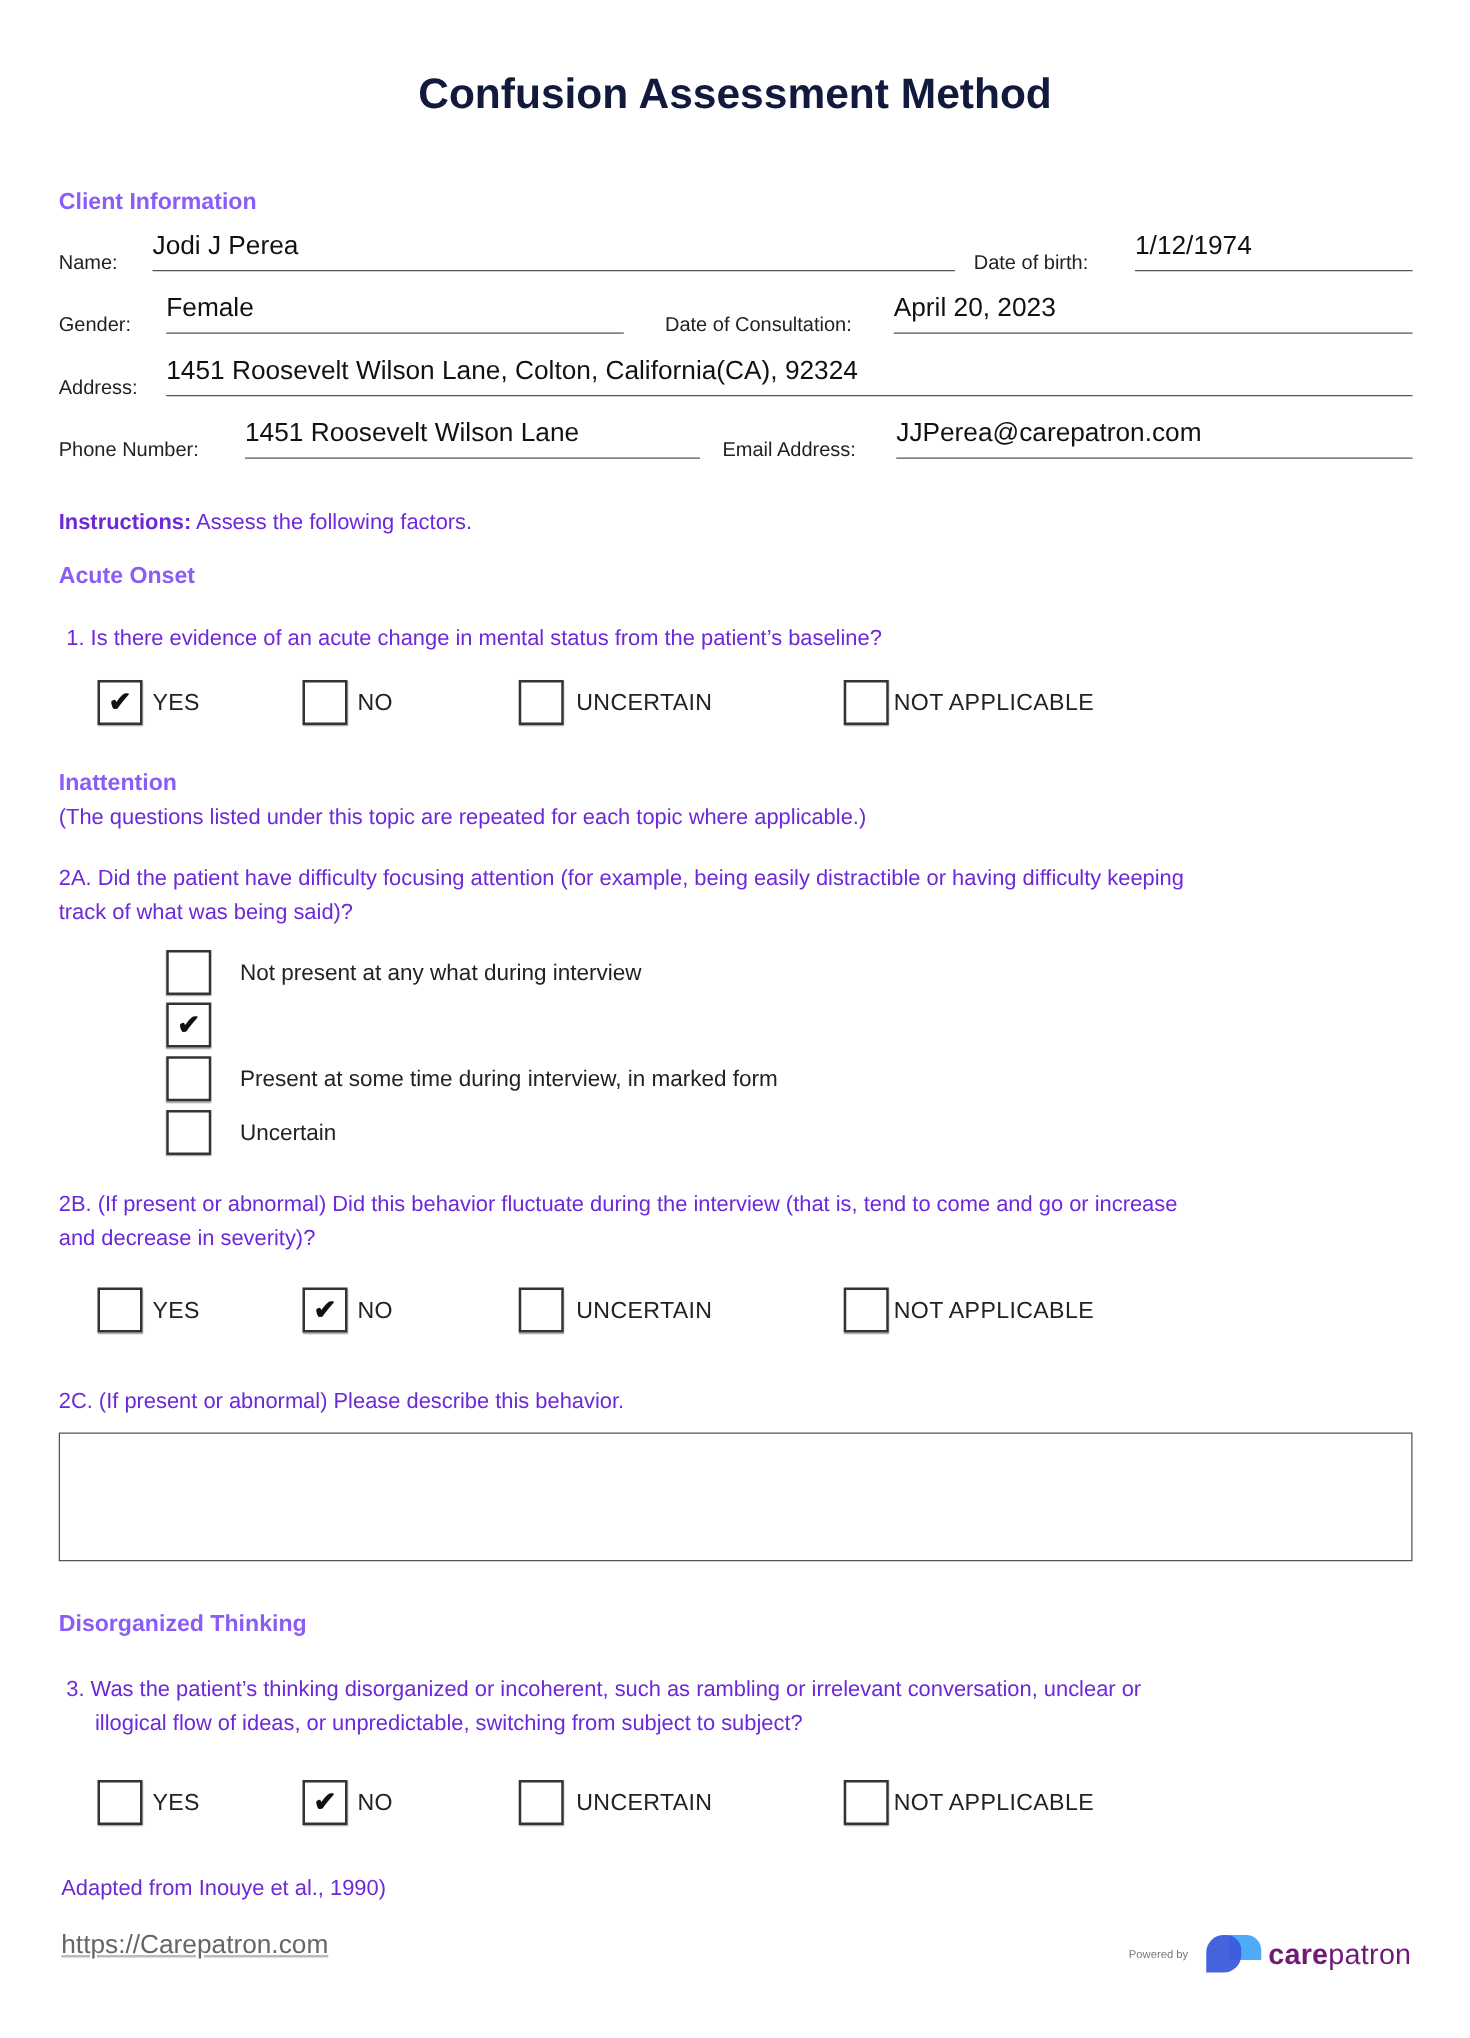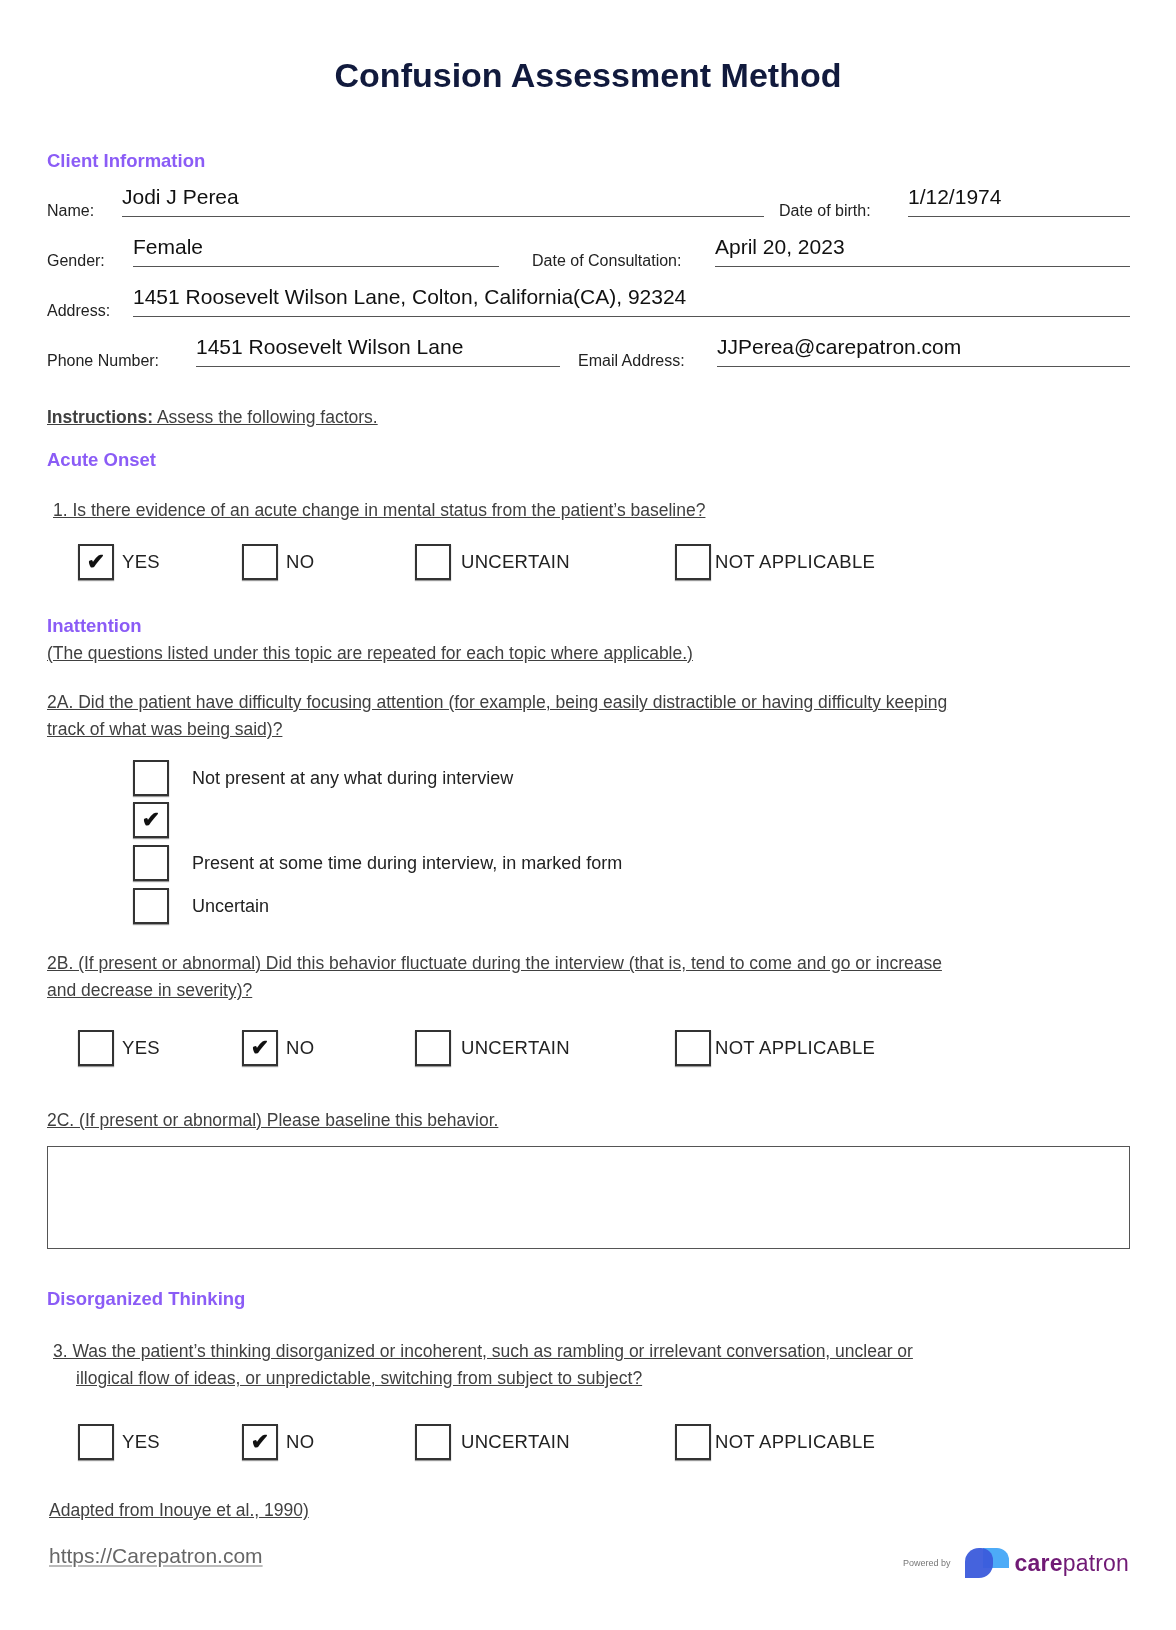--- a/index.html
+++ b/index.html
@@ -4,21 +4,21 @@
 <style>
   * { box-sizing: border-box; margin: 0; padding: 0; }
   html, body { width: 1176px; height: 1630px; background: #ffffff; }
   body { position: relative; font-family: "Liberation Sans", sans-serif; color: #1a1a1a; overflow: hidden; }
   .abs { position: absolute; }
   .title { left: 0; width: 1176px; top: 56px; text-align: center; font-size: 34px; font-weight: bold; color: #111a3d; }
   .section-head { font-size: 18.5px; font-weight: bold; color: #8b5cf6; }
   .label { font-size: 16px; color: #222; }
   .value { font-size: 21px; color: #111; }
   .uline { border-bottom: 1.6px solid #555; height: 0; }
-  .body-text { font-size: 17.5px; color: #404040; line-height: 27px; text-decoration: underline; }
+  .body-text { font-size: 17.5px; color: #6d28d9; line-height: 27px; }
   .cb { width: 36px; height: 36px; border: 2px solid #333; box-shadow: 0 1px 1px #999; display: flex; align-items: center; justify-content: center; font-size: 22px; font-weight: bold; color: #111; background: #fff; }
   .cb-label { font-size: 18.5px; color: #222; letter-spacing: 0.3px; }
   .opt-row { display: flex; align-items: center; }
   .textarea { border: 1.5px solid #555; background: #fff; }
   .url { font-size: 21px; color: #666; text-decoration: underline; text-decoration-color: #bbb; }
   .powered { font-size: 9px; color: #777; }
   .brand { font-size: 23px; color: #701a75; letter-spacing: 0.2px; }
   .brand b { font-weight: bold; }
 </style>
 </head>
@@ -112,21 +112,21 @@
 </div>
 <div class="abs opt-row" style="left:415px; top:1030px;">
   <div class="cb"></div>
   <span class="cb-label" style="margin-left:10px;">UNCERTAIN</span>
 </div>
 <div class="abs opt-row" style="left:675px; top:1030px;">
   <div class="cb"></div>
   <span class="cb-label" style="margin-left:4px;">NOT APPLICABLE</span>
 </div>
 
-<div class="abs body-text" style="left:47px; top:1107px;">2C. (If present or abnormal) Please baseline this behavior.</div>
+<div class="abs body-text" style="left:47px; top:1107px;">2C. (If present or abnormal) Please describe this behavior.</div>
 <div class="abs textarea" style="left:47px; top:1146px; width:1083px; height:103px;"></div>
 
 <div class="abs section-head" style="left:47px; top:1288px;">Disorganized Thinking</div>
 <div class="abs body-text" style="left:53px; top:1338px;">3. Was the patient’s thinking disorganized or incoherent, such as rambling or irrelevant conversation, unclear or</div>
 <div class="abs body-text" style="left:76px; top:1365px;">illogical flow of ideas, or unpredictable, switching from subject to subject?</div>
 
 <div class="abs opt-row" style="left:78px; top:1424px;">
   <div class="cb"></div>
   <span class="cb-label" style="margin-left:8px;">YES</span>
 </div>

